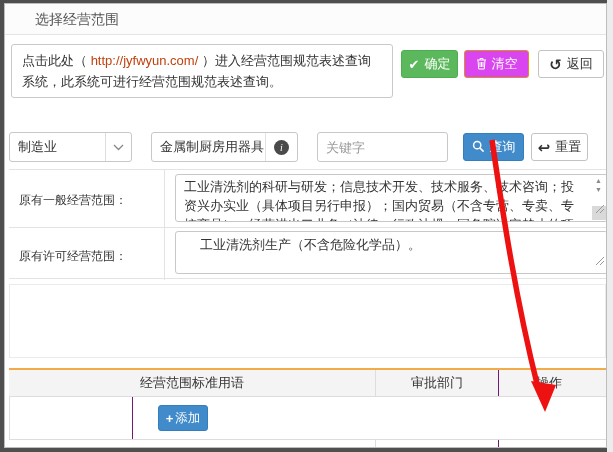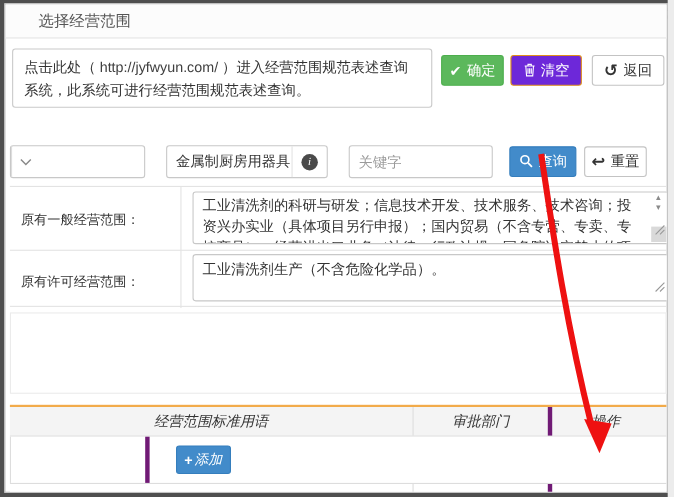--- a/index.html
+++ b/index.html
@@ -4,24 +4,24 @@
 <style>
   html,body{margin:0;padding:0;background:#888;}
   *{box-sizing:border-box;font-family:"Liberation Sans","DejaVu Sans",sans-serif;}
   .frame{position:relative;width:613px;height:452px;background:#4f4f4f;overflow:hidden;margin:0;}
   .edge-right{position:absolute;left:607px;top:0;width:6px;height:452px;background:#ececec;}
   .edge-dash{position:absolute;background:#3a3a3a;width:7px;height:3px;}
   .dialog{position:absolute;left:4px;top:3px;width:603px;height:445px;background:#fff;border:1px solid #bdbdbd;overflow:hidden;}
   .titlebar{position:absolute;left:0;top:0;width:601px;height:31px;background:#fcfcfc;border-bottom:1px solid #e5e5e5;padding-left:18px;}
   .titlebar span{display:inline-block;padding-left:12px;line-height:31px;font-size:14px;color:#555;}
   .info-box{position:absolute;left:6px;top:40px;width:382px;height:54px;border:1px solid #c9c9c9;border-radius:3px;padding:5px 10px;font-size:13px;line-height:21px;color:#333;}
-  .link{color:#404040;text-decoration:none;cursor:pointer;}
+  .link{color:#c2410c;text-decoration:none;cursor:pointer;}
   .btn{position:absolute;height:28px;border-radius:3px;font-size:13px;display:flex;align-items:center;justify-content:center;gap:5px;cursor:pointer;border:1px solid transparent;}
   .btn-green{left:396px;top:46px;width:57px;background:#5cb85c;color:#fff;border-color:#4cae4c;}
-  .btn-orange{left:459px;top:46px;width:65px;background:#6d28d9;color:#fff;border-color:#e08e1b;}
+  .btn-orange{left:459px;top:46px;width:65px;background:#d946ef;color:#fff;border-color:#e08e1b;}
   .btn-plain{background:#fff;color:#333;border-color:#c3c3c3;}
   .btn-back{left:533px;top:46px;width:66px;}
   .icon-glyph{font-size:13px;line-height:1;}
   .hint{position:absolute;left:6px;top:101px;width:592px;font-size:13px;color:#fe0000;}
   .fld{position:absolute;top:128px;height:30px;border:1px solid #c8c8c8;border-radius:3px;background:#fff;font-size:13px;color:#333;}
   .select{left:4px;width:123px;display:flex;align-items:center;cursor:pointer;}
   .select .val{flex:1;padding-left:8px;}
   .select .arrow-cell{width:26px;height:100%;border-left:1px solid #ddd;display:flex;align-items:center;justify-content:center;}
   .industry{left:146px;width:147px;display:flex;align-items:center;}
   .industry .val{flex:1;padding-left:8px;white-space:nowrap;overflow:hidden;}
@@ -30,30 +30,30 @@
   .keyword{left:312px;width:131px;padding:0 8px;outline:none;}
   .keyword::placeholder{color:#9a9a9a;}
   .btn-search{left:458px;top:129px;width:61px;background:#428bca;color:#fff;border-color:#357ebd;}
   .btn-reset{left:526px;top:129px;width:57px;}
   .scope-grid{position:absolute;left:4px;top:165px;width:597px;height:110px;border-top:1px solid #e3e3e3;border-bottom:1px solid #e3e3e3;}
   .scope-vline{position:absolute;left:155px;top:0;width:1px;height:110px;background:#e3e3e3;}
   .scope-hline{position:absolute;left:0;top:57px;width:597px;height:1px;background:#e3e3e3;}
   .scope-label{position:absolute;left:10px;font-size:12px;color:#333;}
   .ta{position:absolute;left:166px;width:433px;border:1px solid #c8c8c8;border-radius:3px;font-size:13px;line-height:19px;color:#333;overflow:hidden;background:#fff;cursor:text;}
   .ta1{top:4px;height:48px;padding:2px 24px 2px 8px;}
-  .ta2{top:61px;height:43px;padding:3px 24px 3px 8px;}
+  .ta2{top:61px;height:43px;padding:3px 24px 3px 24px;}
   .ta-scroll{position:absolute;right:1px;top:1px;width:15px;text-align:center;color:#8a8a8a;font-size:7px;line-height:9px;cursor:pointer;}
   .ta-graybox{position:absolute;right:1px;bottom:1px;width:14px;height:14px;background:#d9d9d9;}
   .grip{position:absolute;right:2px;bottom:2px;}
   .empty-panel{position:absolute;left:4px;top:280px;width:597px;height:74px;border:1px solid #ebebeb;background:#fff;}
   .scope-table{position:absolute;left:4px;top:364px;width:597px;border-top:2px solid #f2ab4a;}
   .thead{display:flex;height:27px;background:#f4f4f4;border-bottom:1px solid #ddd;}
   .trow{display:flex;height:43px;background:#fff;border-bottom:1px solid #ddd;}
-  .c1{width:366px;}.c2{width:123px;border-left:1px solid #ddd;}.c3{width:101px;border-left:4px solid #701a75;}
-  .cell{display:flex;align-items:center;justify-content:center;font-size:13px;color:#333;font-style:italic;}
+  .c1{width:366px;}.c2{width:123px;border-left:1px solid #ddd;}.c3{width:101px;border-left:1px solid #701a75;}
+  .cell{display:flex;align-items:center;justify-content:center;font-size:13px;color:#333;}
   .btn-add{width:50px;height:26px;background:#428bca;border:1px solid #357ebd;border-radius:3px;color:#fff;font-size:12.5px;display:flex;align-items:center;justify-content:center;gap:2px;cursor:pointer;}
   .btn-add b{font-size:13px;font-weight:bold;}
   .arrow-overlay{position:absolute;left:0;top:0;width:613px;height:452px;pointer-events:none;}
 </style>
 </head>
 <body>
 
 <div class="frame">
   <div class="edge-right"></div>
   <div class="edge-dash" style="left:600px;top:7px;"></div>
@@ -77,20 +77,21 @@
           </svg></span>
       <span>清空</span>
     </div>
     <div class="btn btn-plain btn-back">
       <span class="icon-glyph" style="font-size:15px;font-weight:bold;">↺</span>
       <span>返回</span>
     </div>
 
 
     <div class="fld select">
+      <span class="val">制造业</span>
       <span class="arrow-cell">
           <svg width="11" height="7" viewBox="0 0 11 7">
             <polyline points="1,1 5.5,5.5 10,1" stroke="#888" stroke-width="1.3" fill="none"></polyline>
           </svg>
         </span>
     </div>
 
     <div class="fld industry">
       <span class="val">金属制厨房用器具</span>
       <span class="info-cell">

